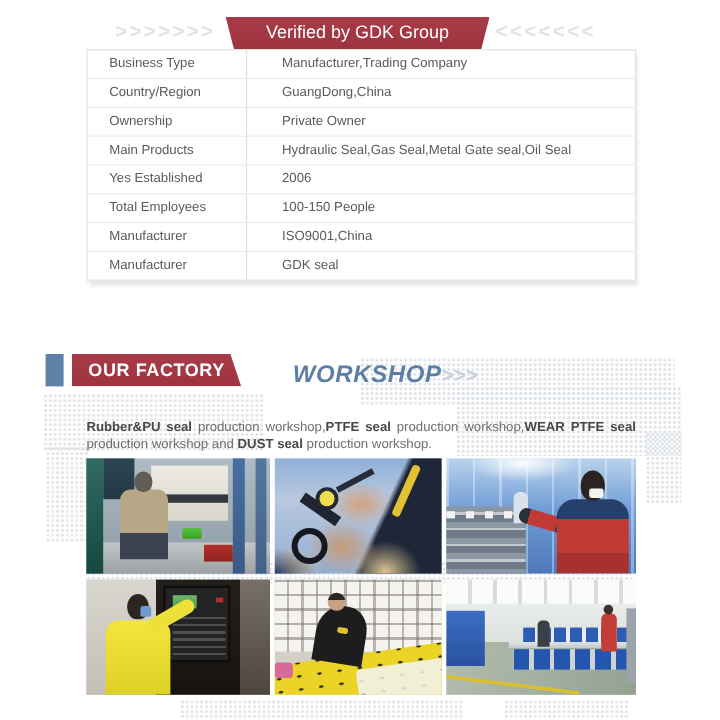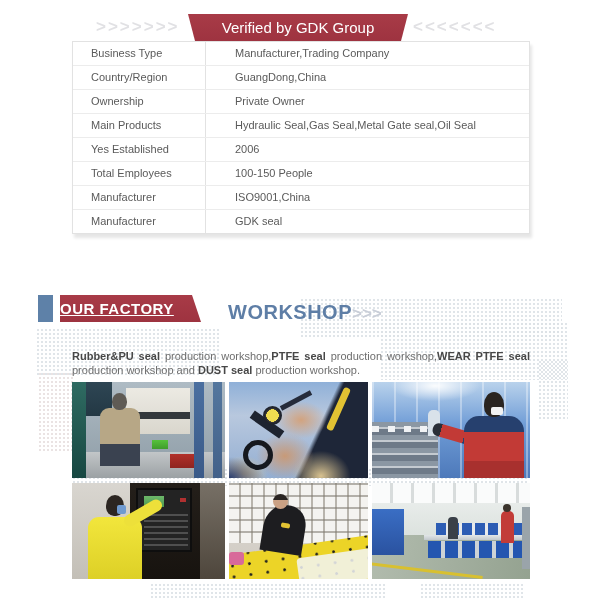--- a/index.html
+++ b/index.html
@@ -46,23 +46,23 @@
     font-size:11px;color:#5a5a5a;line-height:23px;white-space:nowrap;
   }
   .tvalue{flex:1;padding-left:29px;font-size:11px;color:#5a5a5a;line-height:23px;white-space:nowrap;}
 
   
   .bluesq{position:absolute;left:38px;top:295px;width:15px;height:27px;background:#5e81a8;z-index:1;}
   .fbanner{
     position:absolute;left:60px;top:295px;width:141px;height:27px;z-index:1;
     background:linear-gradient(180deg,#a83b47,#9e3340);
     clip-path:polygon(0 0,calc(100% - 9px) 0,100% 100%,0 100%);
-    color:#fff;font-weight:bold;font-size:15px;line-height:27px;text-align:left;letter-spacing:.5px;text-decoration:underline;
-  }
-  .workshop{position:absolute;left:228px;top:301px;z-index:1;font-weight:bold;font-size:20px;color:#5e7ea6;letter-spacing:.5px;}
+    color:#fff;font-weight:bold;font-size:15px;line-height:27px;text-align:center;letter-spacing:.5px;
+  }
+  .workshop{position:absolute;left:244px;top:301px;z-index:1;font-weight:bold;font-size:20px;color:#5e7ea6;letter-spacing:.5px;font-style:italic;}
   .workshop .wchev{color:#c9ced8;font-size:17px;letter-spacing:0;}
 
   
   .desc{
     position:absolute;left:72px;top:339px;width:458px;z-index:1;
     font-size:11px;line-height:13.5px;color:#6e6e6e;text-align:justify;
   }
   .desc b{color:#474747;margin-top:16px;}
 
   

